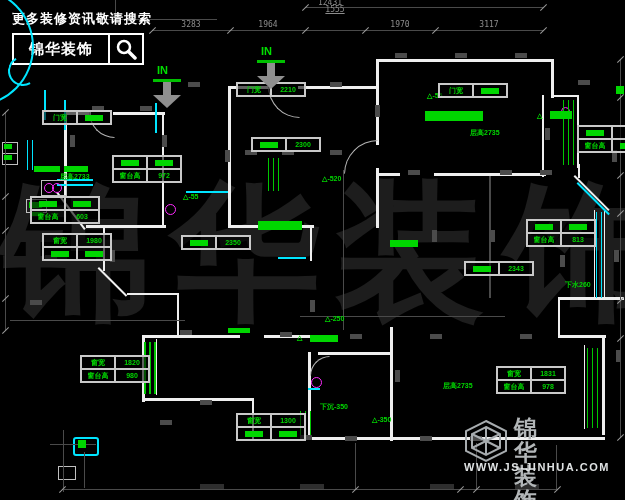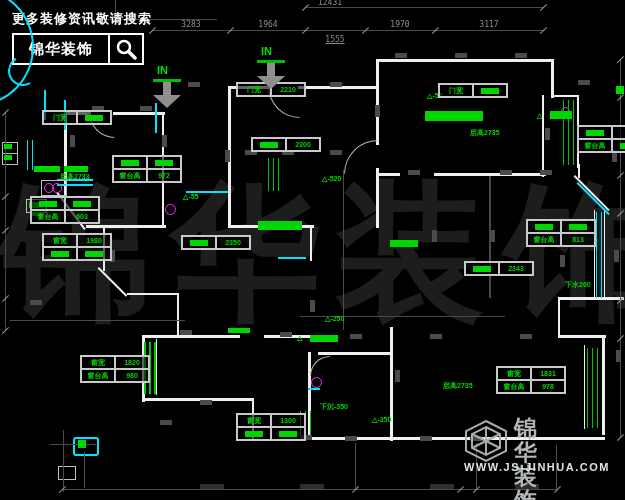--- a/index.html
+++ b/index.html
@@ -168,21 +168,21 @@
       <div class="tick" style="left: 1px; top: 330px;"></div>
       <div class="tick" style="left: 616px; top: 59px;"></div>
       <div class="tick" style="left: 616px; top: 97px;"></div>
       <div class="tick" style="left: 616px; top: 175px;"></div>
       <div class="tick" style="left: 616px; top: 213px;"></div>
       <div class="tick" style="left: 616px; top: 300px;"></div>
       <div class="tick" style="left: 616px; top: 338px;"></div>
       <div class="tick" style="left: 616px; top: 437px;"></div>
       <div class="dimtext" style="left: 191px; top: 20px;">3283</div>
       <div class="dimtext" style="left: 268px; top: 20px;">1964</div>
-      <div class="dimtext" style="left: 335px; top: 35px; text-decoration: underline;">1555</div>
+      <div class="dimtext" style="left: 335px; top: 5px; text-decoration: underline;">1555</div>
       <div class="dimtext" style="left: 400px; top: 20px;">1970</div>
       <div class="dimtext" style="left: 489px; top: 20px;">3117</div>
       <div style="position: absolute; left: 200px; top: 484px; width: 24px; height: 5px; background: rgb(46, 46, 46);"></div>
       <div style="position: absolute; left: 300px; top: 484px; width: 24px; height: 5px; background: rgb(46, 46, 46);"></div>
       <div style="position: absolute; left: 430px; top: 484px; width: 24px; height: 5px; background: rgb(46, 46, 46);"></div>
       <div style="position: absolute; left: 515px; top: 484px; width: 24px; height: 5px; background: rgb(46, 46, 46);"></div>
       <div class="chip" style="left: 92px; top: 106px;"></div>
       <div class="chip" style="left: 140px; top: 106px;"></div>
       <div class="chip" style="left: 188px; top: 82px;"></div>
       <div class="chip" style="left: 330px; top: 82px;"></div>

